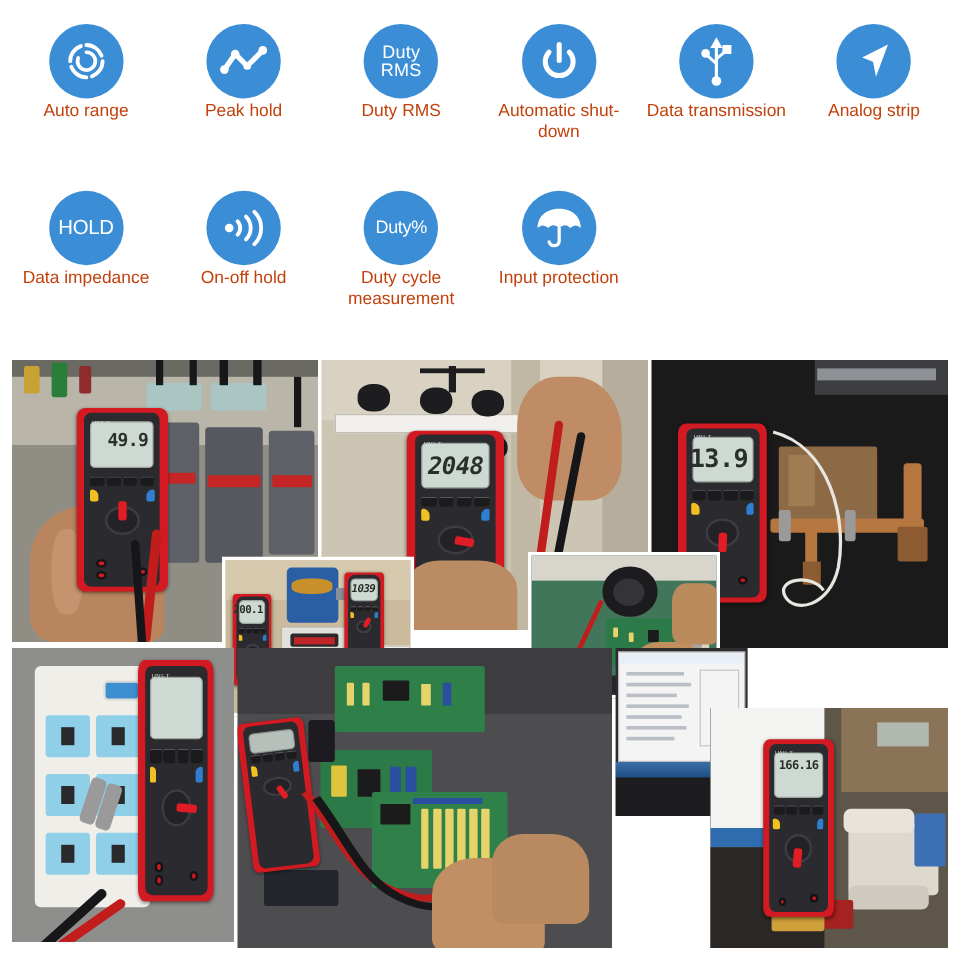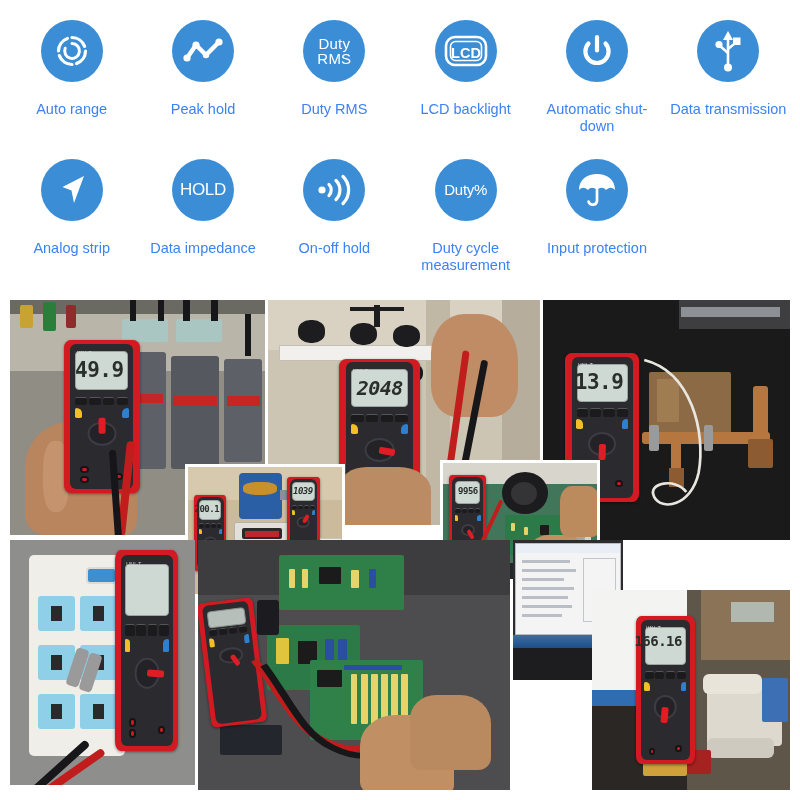--- a/index.html
+++ b/index.html
@@ -34,22 +34,22 @@
   }
   .badge svg { display: block; }
   .badge-text {
     color: #fff; font-weight: 500; text-align: center;
     line-height: 1.02; letter-spacing: .2px;
   }
   .badge-text.two { font-size: 15px; }
   .badge-text.hold { font-size: 17px; letter-spacing: -0.3px; }
   .badge-text.duty { font-size: 15px; letter-spacing: -0.3px; }
   .flabel {
-    margin-top: 19px; text-align: center;
-    font-size: 14.5px; color: #3b82f6; line-height: 1.2;
+    margin-top: 3px; text-align: center;
+    font-size: 14.5px; color: #c2410c; line-height: 1.2;
     max-width: 122px;
   }
 
   
   .collage { position: absolute; left: 0; top: 292px; width: 800px; height: 508px; background:#fff; }
   .ph { position: absolute; overflow: hidden; background: #6c6c6c; }
   .ph .inner { position: absolute; inset: 0; }
 
   
   .mm { position: absolute; border-radius: 9%/5%; background: #d31a22;
@@ -135,30 +135,20 @@
     <div class="feature">
       <div class="badge">
         <div class="badge-text two">
           <div>Duty</div>
           <div>RMS</div>
         </div>
       </div>
       <div class="flabel">Duty RMS</div>
     </div>
 
-    <div class="feature">
-      <div class="badge">
-        <svg width="46" height="36" viewBox="0 0 46 36">
-          <rect x="3" y="4" width="40" height="28" rx="9" ry="9" fill="none" stroke="#fff" stroke-width="2.6"></rect>
-          <rect x="7.5" y="8.5" width="31" height="19" rx="5" ry="5" fill="none" stroke="#fff" stroke-width="1.6"></rect>
-          <text x="23" y="24.5" font-family="Liberation Sans, sans-serif" font-size="14.5" font-weight="700" fill="#fff" text-anchor="middle">LCD</text>
-        </svg>
-      </div>
-      <div class="flabel">LCD backlight</div>
-    </div>
 
     <div class="feature">
       <div class="badge">
         <svg width="40" height="40" viewBox="0 0 40 40">
           <path d="M11.5 12.5 A11.6 11.6 0 1 0 28.5 12.5" fill="none" stroke="#fff" stroke-width="4.2" stroke-linecap="round"></path>
           <line x1="20" y1="6" x2="20" y2="19.5" stroke="#fff" stroke-width="4.2" stroke-linecap="round"></line>
         </svg>
       </div>
       <div class="flabel">Automatic shut-down</div>
     </div>
@@ -256,21 +246,21 @@
         <div class="rect" style="left:68%;top:0;width:2.5%;height:9%;background:#17171a;"></div>
         <div class="rect" style="left:79%;top:0;width:2.5%;height:9%;background:#17171a;"></div>
         <div class="rect" style="left:92%;top:6%;width:2.5%;height:18%;background:#17171a;"></div>
 
         <div class="hand" style="left:6%;top:52%;width:44%;height:48%;background:#b9855f;border-radius:40% 30% 12% 18%;"></div>
         <div class="hand" style="left:13%;top:60%;width:10%;height:30%;background:#c5946e;border-radius:40%;"></div>
 
         <div class="mm" style="left:21%; top:17%; width:30%; height:65%;">
           <div class="body">
             <div class="screen">
-              <div class="digits" style="font-size:21px;margin-left:16px;">49.9</div>
+              <div class="digits" style="font-size:15px;margin-left:16px;">49.9</div>
             </div>
             <div class="brand" style="top:4%; left:10%;">UNI-T</div>
             <div class="btnrow">
                 <i></i>
                 <i></i>
                 <i></i>
                 <i></i>
               </div>
             <div class="yellowtag"></div>
             <div class="bluetag"></div>
@@ -462,38 +452,20 @@
 
         <div class="rect" style="left:80%;top:52%;width:16%;height:26%;background:#d6d2c8;border-radius:3px;"></div>
         <div class="rect" style="left:84%;top:58%;width:8%;height:13%;background:#a8a49a;border-radius:50%;"></div>
 
         <div class="blob" style="left:38%;top:8%;width:30%;height:36%;background:#1c1c1e;"></div>
         <div class="blob" style="left:44%;top:16%;width:17%;height:20%;background:#343437;"></div>
 
         <div class="hand" style="left:55%;top:62%;width:33%;height:40%;background:#c2905f;border-radius:40% 20% 18% 28%;"></div>
         <div class="hand" style="left:76%;top:20%;width:26%;height:44%;background:#bb8a5d;border-radius:30% 30% 20% 20%;"></div>
 
-        <div class="mm" style="left:4%; top:10%; width:24%; height:78%;">
-          <div class="body">
-            <div class="screen">
-              <div class="digits" style="font-size:9px;">9956</div>
-            </div>
-            <div class="btnrow">
-                <i></i>
-                <i></i>
-                <i></i>
-                <i></i>
-              </div>
-            <div class="yellowtag"></div>
-            <div class="bluetag"></div>
-            <div class="dial" style="width:46%; height:14%;">
-              <div class="needle" style="width:4px;height:10px;margin-left:-2px;margin-top:-10px;transform:rotate(150deg);"></div>
-            </div>
-          </div>
-        </div>
         <div class="probe" style="left:30%;top:30%;width:4px;height:50px;background:#c21d1d;transform:rotate(25deg);"></div>
       </div>
     </div>
 
     <div class="ph" style="left:10px; top:248px; width:185px; height:245px; background:#8b8b89;">
       <div class="inner">
         <div class="rect" style="left:0;top:0;right:0;bottom:0;background:#8e8e8c;"></div>
 
         <div class="rect" style="left:10%;top:6%;width:52%;height:82%;background:#efeee9;border-radius:5px;"></div>
         <div class="rect" style="left:41%;top:11%;width:17%;height:7%;background:#3d8fd0;border-radius:4px;border:2px solid #dcdcd6;"></div>
@@ -638,21 +610,21 @@
         <div class="rect" style="left:86%;top:44%;width:13%;height:22%;background:#3c6fb4;border-radius:2px;"></div>
         <div class="rect" style="left:56%;top:42%;width:30%;height:10%;background:#e8e4da;border-radius:6px;"></div>
         <div class="rect" style="left:58%;top:74%;width:34%;height:10%;background:#cfcabf;border-radius:6px;"></div>
 
         <div class="rect" style="left:30%;top:80%;width:30%;height:12%;background:#a4221f;border-radius:2px;"></div>
         <div class="rect" style="left:26%;top:84%;width:22%;height:9%;background:#d0a13a;border-radius:2px;"></div>
 
         <div class="mm" style="left:22%; top:13%; width:30%; height:74%;">
           <div class="body">
             <div class="screen">
-              <div class="digits" style="font-size:14px;">166.16</div>
+              <div class="digits" style="font-size:10px;">166.16</div>
             </div>
             <div class="brand" style="top:4%; left:10%;">UNI-T</div>
             <div class="btnrow">
                 <i></i>
                 <i></i>
                 <i></i>
                 <i></i>
               </div>
             <div class="yellowtag"></div>
             <div class="bluetag"></div>

